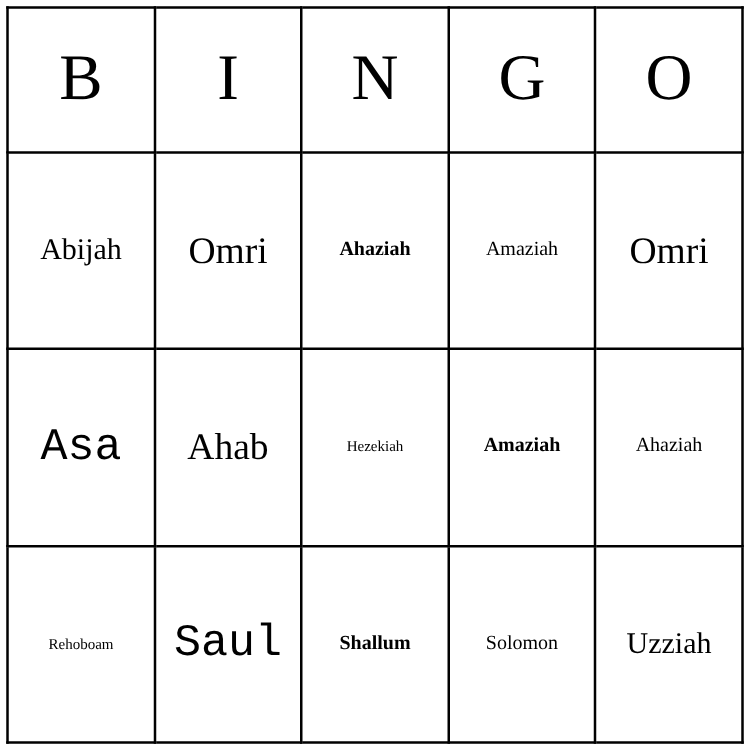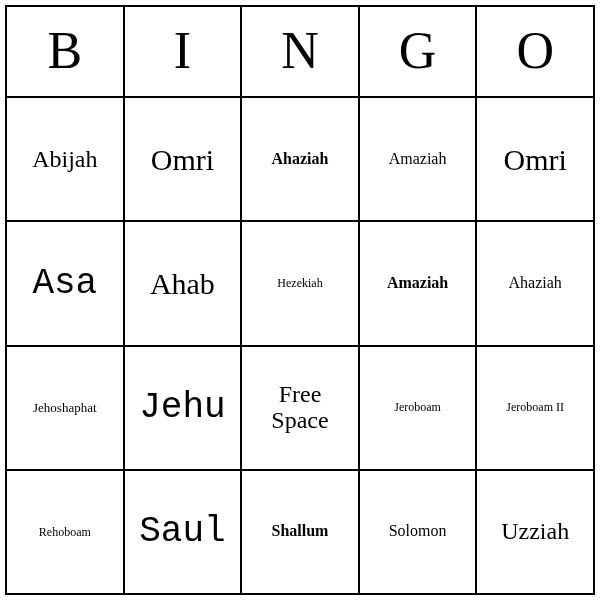--- a/index.html
+++ b/index.html
@@ -79,30 +79,20 @@
       </tr>
 
       <tr class="cell-row">
         <td class="s-xxl w-norm">Asa</td>
         <td class="s-xl w-norm">Ahab</td>
         <td class="s-sm w-norm">Hezekiah</td>
         <td class="s-md w-bold">Amaziah</td>
         <td class="s-md w-norm">Ahaziah</td>
       </tr>
 
-      <tr class="cell-row">
-        <td class="s-xs w-norm">Jehoshaphat</td>
-        <td class="s-xxl w-norm">Jehu</td>
-        <td class="s-lg w-norm free">
-          <span>Free</span>
-          <span>Space</span>
-        </td>
-        <td class="s-sm w-norm">Jeroboam</td>
-        <td class="s-sm w-norm">Jeroboam II</td>
-      </tr>
 
 
       <tr class="cell-row">
         <td class="s-sm w-norm">Rehoboam</td>
         <td class="s-xxl w-norm">Saul</td>
         <td class="s-md w-bold">Shallum</td>
         <td class="s-md w-norm">Solomon</td>
         <td class="s-lg w-norm">Uzziah</td>
       </tr>
     </tbody>

